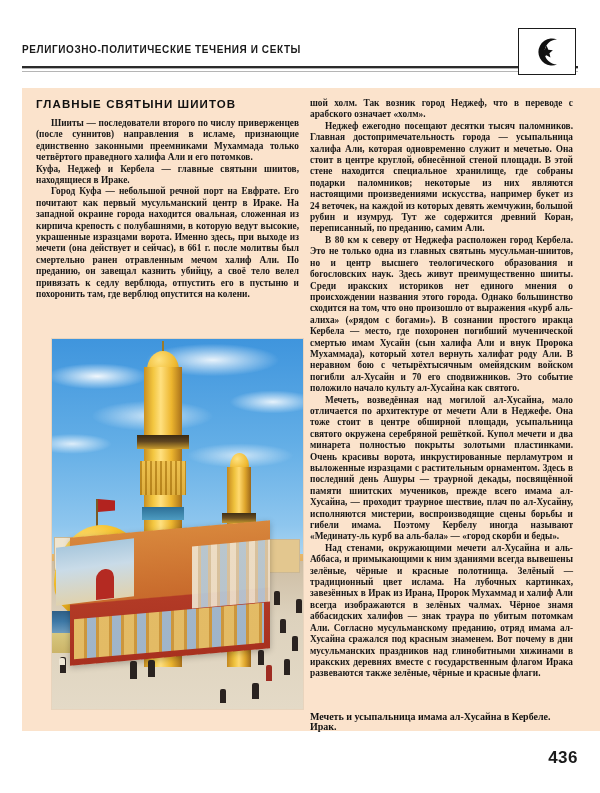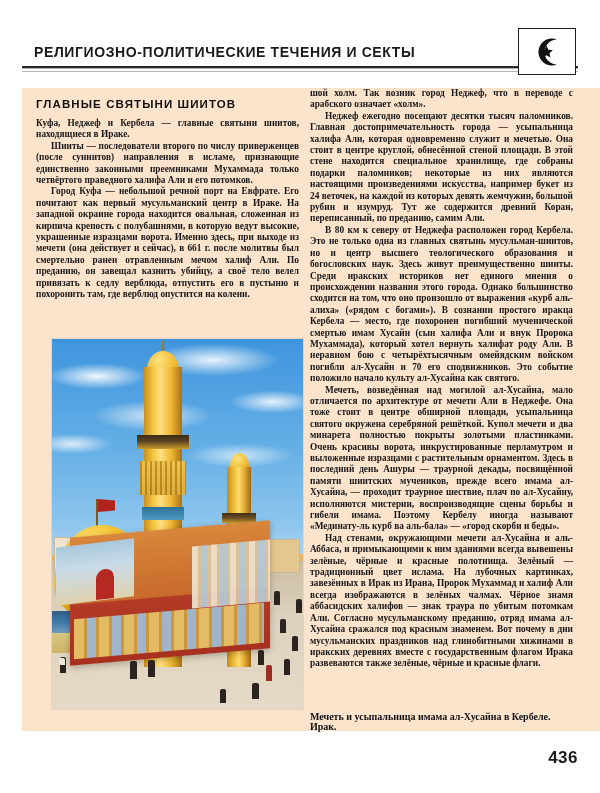--- a/index.html
+++ b/index.html
@@ -12,24 +12,24 @@
     width: 600px;
     height: 793px;
     position: relative;
     font-family: "Liberation Sans", sans-serif;
     overflow: hidden;
   }
 
   
   .running-head {
     position: absolute;
-    left: 34px;
+    left: 22px;
     top: 44px;
     width: 480px;
-    font-size: 14px;
+    font-size: 10px;
     font-weight: bold;
     letter-spacing: 0.6px;
     color: #1a1a1a;
     text-transform: uppercase;
     white-space: nowrap;
   }
   .head-rule {
     position: absolute;
     left: 22px;
     top: 66px;
@@ -296,22 +296,22 @@
       <path d="M19.5 13.6 l1.85 4.15 4.5 .42 -3.4 3.0 .99 4.43 -3.94 -2.35 -3.94 2.35 .99 -4.43 -3.4 -3.0 4.5 -.42 Z" fill="#111"></path>
     </svg>
   </span>
 </div>
 
 <div class="panel">
 
   <div class="col col-left">
     <div class="section-title">ГЛАВНЫЕ СВЯТЫНИ ШИИТОВ</div>
 
+    <p class="body indent">Шииты — последователи второго по числу приверженцев (после суннитов) направления в исламе, признающие единственно законными преемниками Мухаммада только четвёртого праведного халифа Али и его потомков.</p>
     <p class="body">Куфа, Неджеф и Кербела — главные святыни шиитов, находящиеся в Ираке.</p>
-    <p class="body indent">Шииты — последователи второго по числу приверженцев (после суннитов) направления в исламе, признающие единственно законными преемниками Мухаммада только четвёртого праведного халифа Али и его потомков.</p>
     <p class="body indent">Город Куфа — небольшой речной порт на Евфрате. Его почитают как первый мусульманский центр в Ираке. На западной окраине города находится овальная, сложенная из кирпича крепость с полубашнями, в которую ведут высокие, украшенные изразцами ворота. Именно здесь, при выходе из мечети (она действует и сейчас), в 661 г. после молитвы был смертельно ранен отравленным мечом халиф Али. По преданию, он завещал казнить убийцу, а своё тело велел привязать к седлу верблюда, отпустить его в пустыню и похоронить там, где верблюд опустится на колени.</p>
 
     <div class="photo-frame">
       <div class="photo">
         <div class="sky"></div>
         <div class="far-band"></div>
         <div class="ground"></div>
 
         <div class="bldg-back" style="left:2px; top:198px; width:34px; height:34px;"></div>
         <div class="bldg-back" style="left:30px; top:206px; width:30px; height:28px;"></div>
@@ -354,21 +354,21 @@
         <div class="person" style="left:228px; bottom:76px; width:6px; height:14px;"></div>
         <div class="person" style="left:222px; bottom:104px; width:6px; height:14px;"></div>
         <div class="person" style="left:244px; bottom:96px; width:6px; height:14px;"></div>
         <div class="person" style="left:200px; bottom:10px; width:7px; height:16px;"></div>
         <div class="person" style="left:168px; bottom:6px; width:6px; height:14px;"></div>
       </div>
     </div>
   </div>
 
   <div class="col col-right">
-    <p class="body" style="">шой холм. Так возник город Неджеф, что в переводе с арабского означает «холм».</p>
+    <p class="body" style="margin-top:10px;">шой холм. Так возник город Неджеф, что в переводе с арабского означает «холм».</p>
     <p class="body indent">Неджеф ежегодно посещают десятки тысяч паломников. Главная достопримечательность города — усыпальница халифа Али, которая одновременно служит и мечетью. Она стоит в центре круглой, обнесённой стеной площади. В этой стене находится специальное хранилище, где собраны подарки паломников; некоторые из них являются настоящими произведениями искусства, например букет из 24 веточек, на каждой из которых девять жемчужин, большой рубин и изумруд. Тут же содержится древний Коран, переписанный, по преданию, самим Али.</p>
     <p class="body indent">В 80 км к северу от Неджефа расположен город Кербела. Это не только одна из главных святынь мусульман-шиитов, но и центр высшего теологического образования и богословских наук. Здесь живут преимущественно шииты. Среди иракских историков нет единого мнения о происхождении названия этого города. Однако большинство сходится на том, что оно произошло от выражения «курб аль-алиха» («рядом с богами»). В сознании простого иракца Кербела — место, где похоронен погибший мученической смертью имам Хусайн (сын халифа Али и внук Пророка Мухаммада), который хотел вернуть халифат роду Али. В неравном бою с четырёхтысячным омейядским войском погибли ал-Хусайн и 70 его сподвижников. Это событие положило начало культу ал-Хусайна как святого.</p>
     <p class="body indent">Мечеть, возведённая над могилой ал-Хусайна, мало отличается по архитектуре от мечети Али в Неджефе. Она тоже стоит в центре обширной площади, усыпальница святого окружена серебряной решёткой. Купол мечети и два минарета полностью покрыты золотыми пластинками. Очень красивы ворота, инкрустированные перламутром и выложенные изразцами с растительным орнаментом. Здесь в последний день Ашуры — траурной декады, посвящённой памяти шиитских мучеников, прежде всего имама ал-Хусайна, — проходит траурное шествие, плач по ал-Хусайну, исполняются мистерии, воспроизводящие сцены борьбы и гибели имама. Поэтому Кербелу иногда называют «Мединату-ль курб ва аль-бала» — «город скорби и беды».</p>
     <p class="body indent">Над стенами, окружающими мечети ал-Хусайна и аль-Аббаса, и примыкающими к ним зданиями всегда вывешены зелёные, чёрные и красные полотнища. Зелёный — традиционный цвет ислама. На лубочных картинках, завезённых в Ирак из Ирана, Пророк Мухаммад и халиф Али всегда изображаются в зелёных чалмах. Чёрное знамя аббасидских халифов — знак траура по убитым потомкам Али. Согласно мусульманскому преданию, отряд имама ал-Хусайна сражался под красным знаменем. Вот почему в дни мусульманских праздников над глинобитными хижинами в иракских деревнях вместе с государственным флагом Ирака развеваются также зелёные, чёрные и красные флаги.</p>
   </div>
 
   <div class="caption">Мечеть и усыпальница имама ал-Хусайна в Кербеле. Ирак.</div>
 </div>
 
 <div class="folio">436</div>

